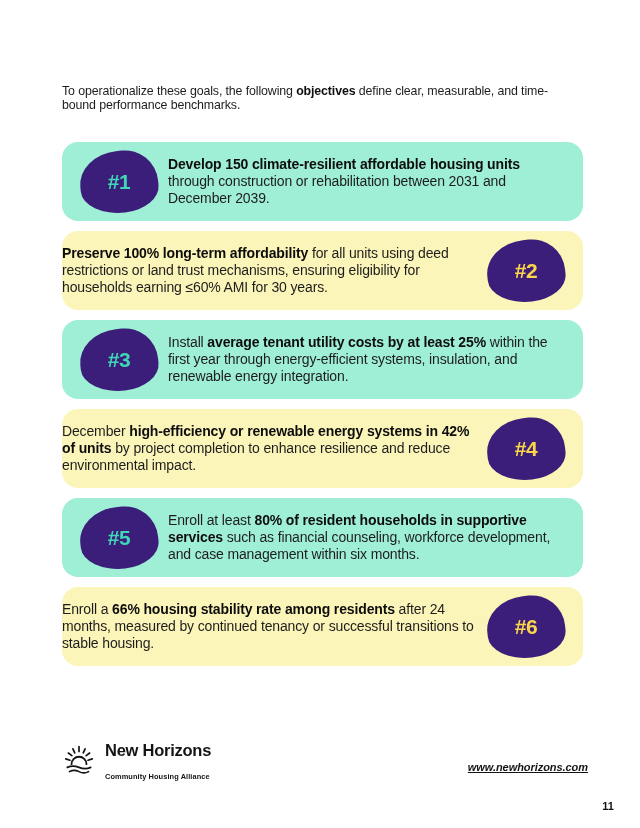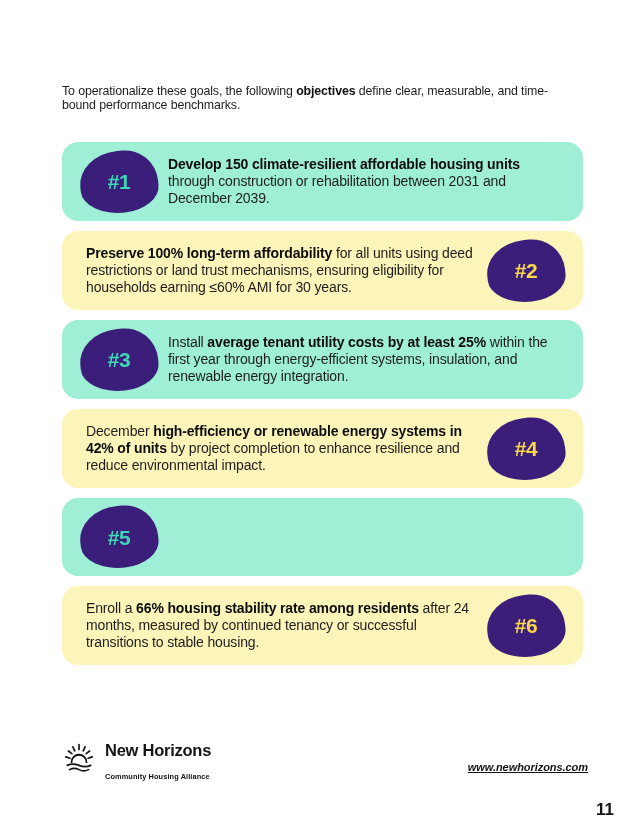--- a/index.html
+++ b/index.html
@@ -90,36 +90,37 @@
 
   .card-text {
     flex: 1 1 auto;
     font-size: 14px;
     line-height: 17px;
     color: #1d1d1d;
     letter-spacing: -0.01em;
     padding: 14px 0;
   }
   .card.left-badge  .card-text { padding-right: 24px; }
-  .card.right-badge .card-text { padding-left: 24px; }
+  .card.right-badge .card-text { }
   .card-text b { font-weight: 700; color: #0d0d0d; }
 
   
   .footer {
     position: absolute;
     left: 62px;
     right: 52px;
     top: 735px;
     height: 52px;
     display: flex;
     align-items: center;
     justify-content: space-between;
   }
   .brand {
     display: flex;
+    align-items: center;
     gap: 9px;
   }
   .brand-mark { width: 34px; height: 34px; display: block; }
   .brand-words { display: flex; flex-direction: column; line-height: 1; }
   .brand-name {
     font-size: 16.5px;
     font-weight: 700;
     color: #141414;
     letter-spacing: -0.015em;
   }
@@ -135,21 +136,21 @@
     font-weight: 700;
     font-style: italic;
     color: #141414;
     letter-spacing: -0.005em;
     margin-top: 11px;
   }
   .page-num {
     position: absolute;
     right: 26px;
     top: 800px;
-    font-size: 17px;
+    font-size: 11px;
     font-weight: 700;
     color: #141414;
   }
 </style>
 </head>
 <body>
 
 <div class="page">
 
   <p class="intro">
@@ -183,20 +184,21 @@
           <span class="blob"></span>
           <span class="num">#4</span>
         </div>
         <div class="card-text"><span>December </span><b>high-efficiency or renewable energy systems in 42% of units</b><span> by project completion to enhance resilience and reduce environmental impact.</span></div>
       </div>
       <div class="card mint left-badge">
         <div class="badge teal-num">
           <span class="blob"></span>
           <span class="num">#5</span>
         </div>
+        <div class="card-text"><span>Enroll at least </span><b>80% of resident households in supportive services</b><span> such as financial counseling, workforce development, and case management within six months.</span></div>
       </div>
       <div class="card cream right-badge">
         <div class="badge yellow-num">
           <span class="blob"></span>
           <span class="num">#6</span>
         </div>
         <div class="card-text"><span>Enroll a </span><b>66% housing stability rate among residents</b><span> after 24 months, measured by continued tenancy or successful transitions to stable housing.</span></div>
       </div>
     </div>
 

